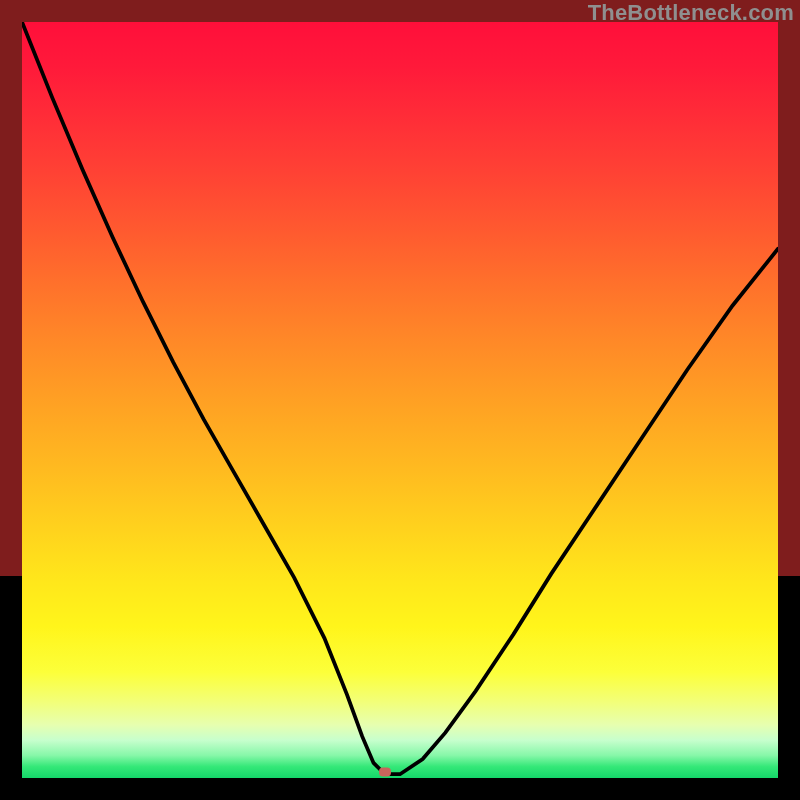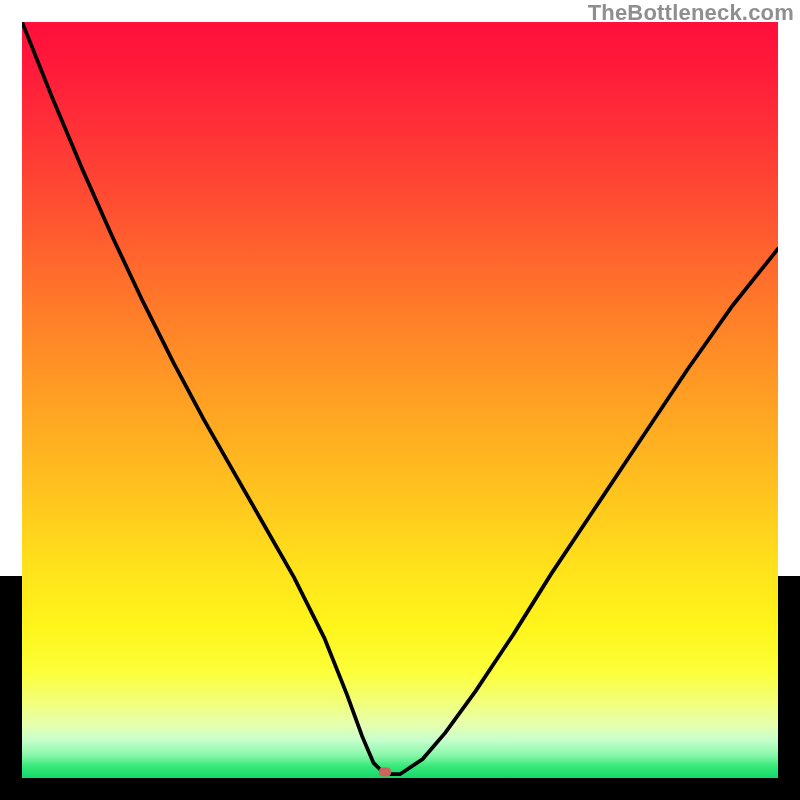--- a/index.html
+++ b/index.html
@@ -8,21 +8,21 @@
     width: 800px;
     height: 800px;
     background: #000;
     overflow: hidden;
     font-family: Arial, Helvetica, sans-serif;
   }
   .frame {
     position: relative;
     width: 800px;
     height: 576px;
-    background: #ffffff;
+    background: #7f1d1d;
   }
   .plot {
     position: absolute;
     left: 22px;
     top: 22px;
     width: 756px;
     height: 756px;
     overflow: hidden;
   }
   .gradient {

